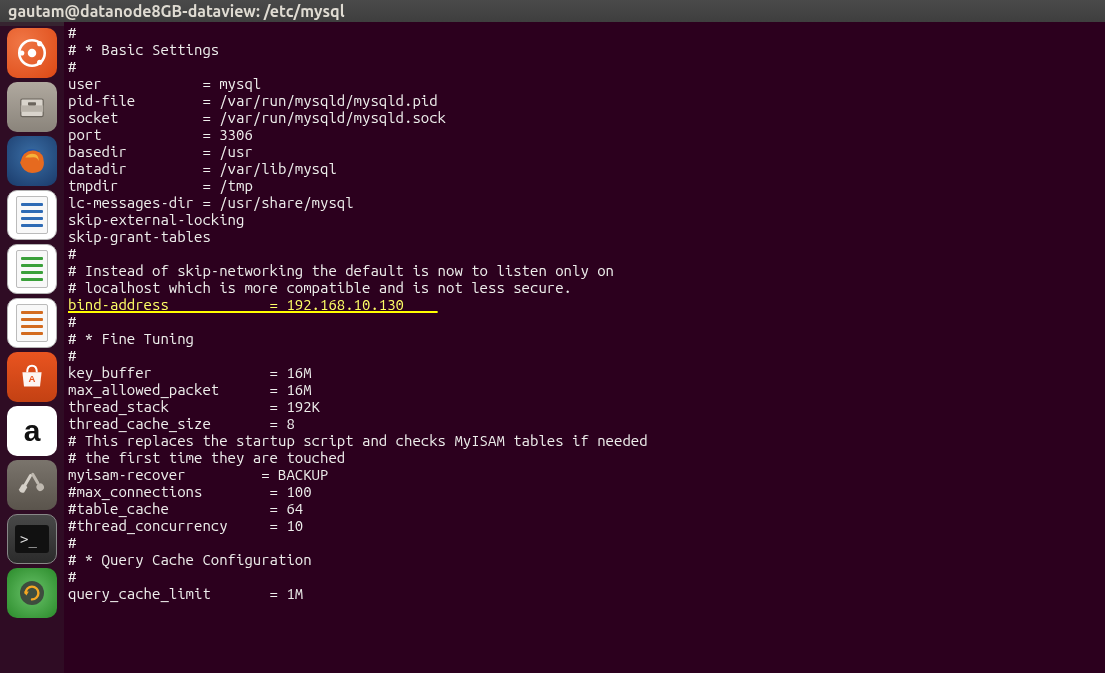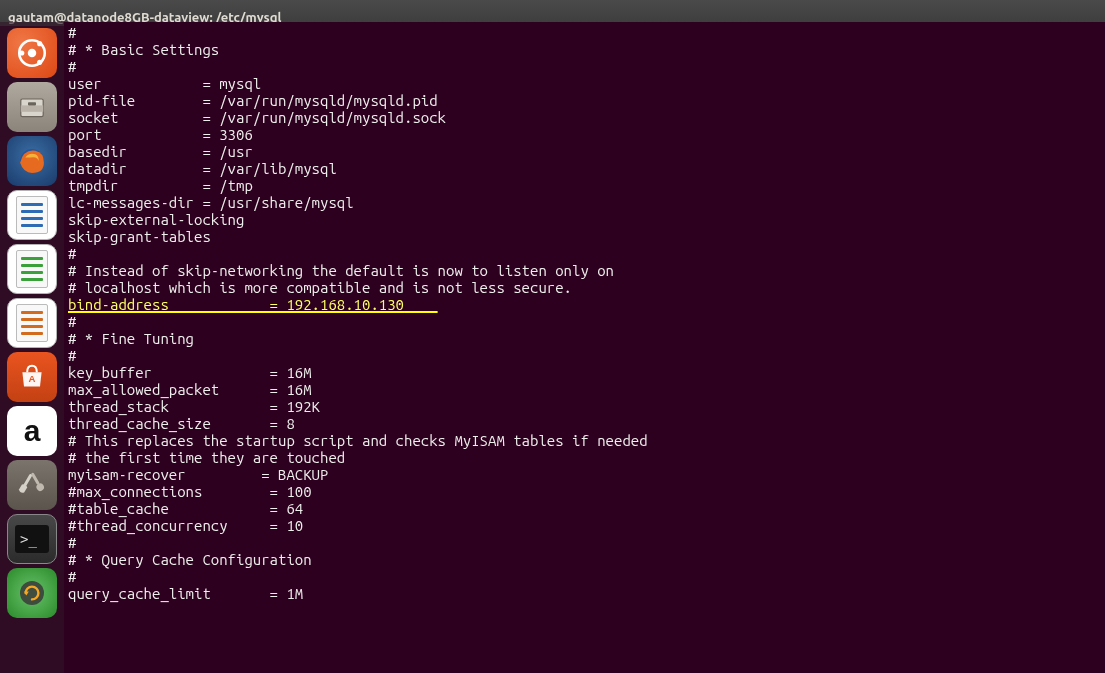--- a/index.html
+++ b/index.html
@@ -9,25 +9,25 @@
     background: #2c001e;
     font-family: "Ubuntu Mono", "DejaVu Sans Mono", monospace;
     overflow: hidden;
     position: relative;
   }
   .titlebar {
     height: 26px;
     background: linear-gradient(to bottom, #4a4a4a, #3c3c3c);
     color: #dfdbd2;
     font-family: "Ubuntu", sans-serif;
-    font-size: 13px;
+    font-size: 16px;
     font-weight: bold;
     padding: 2px 8px;
     display: flex;
-    align-items: flex-end;
+    align-items: flex-start;
   }
   .launcher {
     position: absolute;
     left: 0;
     top: 22px;
     bottom: 0;
     width: 64px;
     background: rgba(50, 20, 40, 0.6);
     display: flex;
     flex-direction: column;

